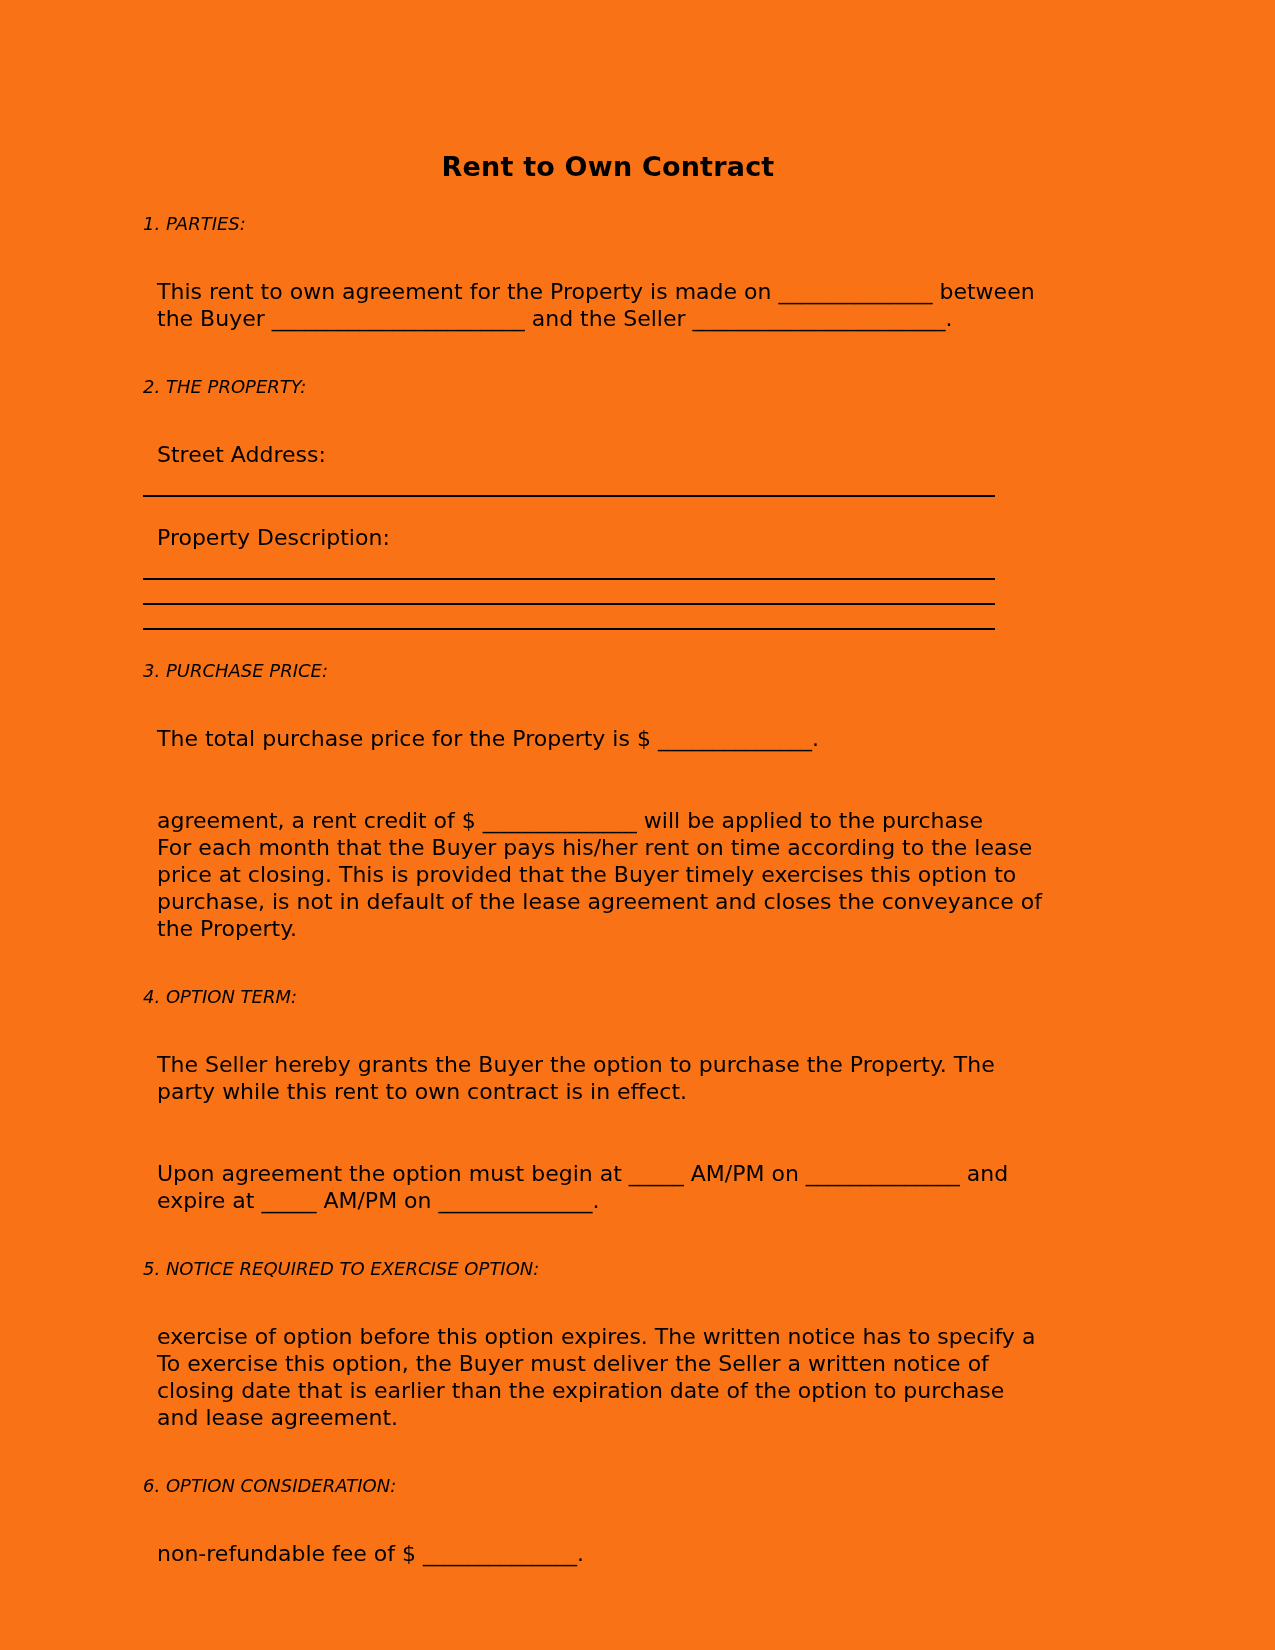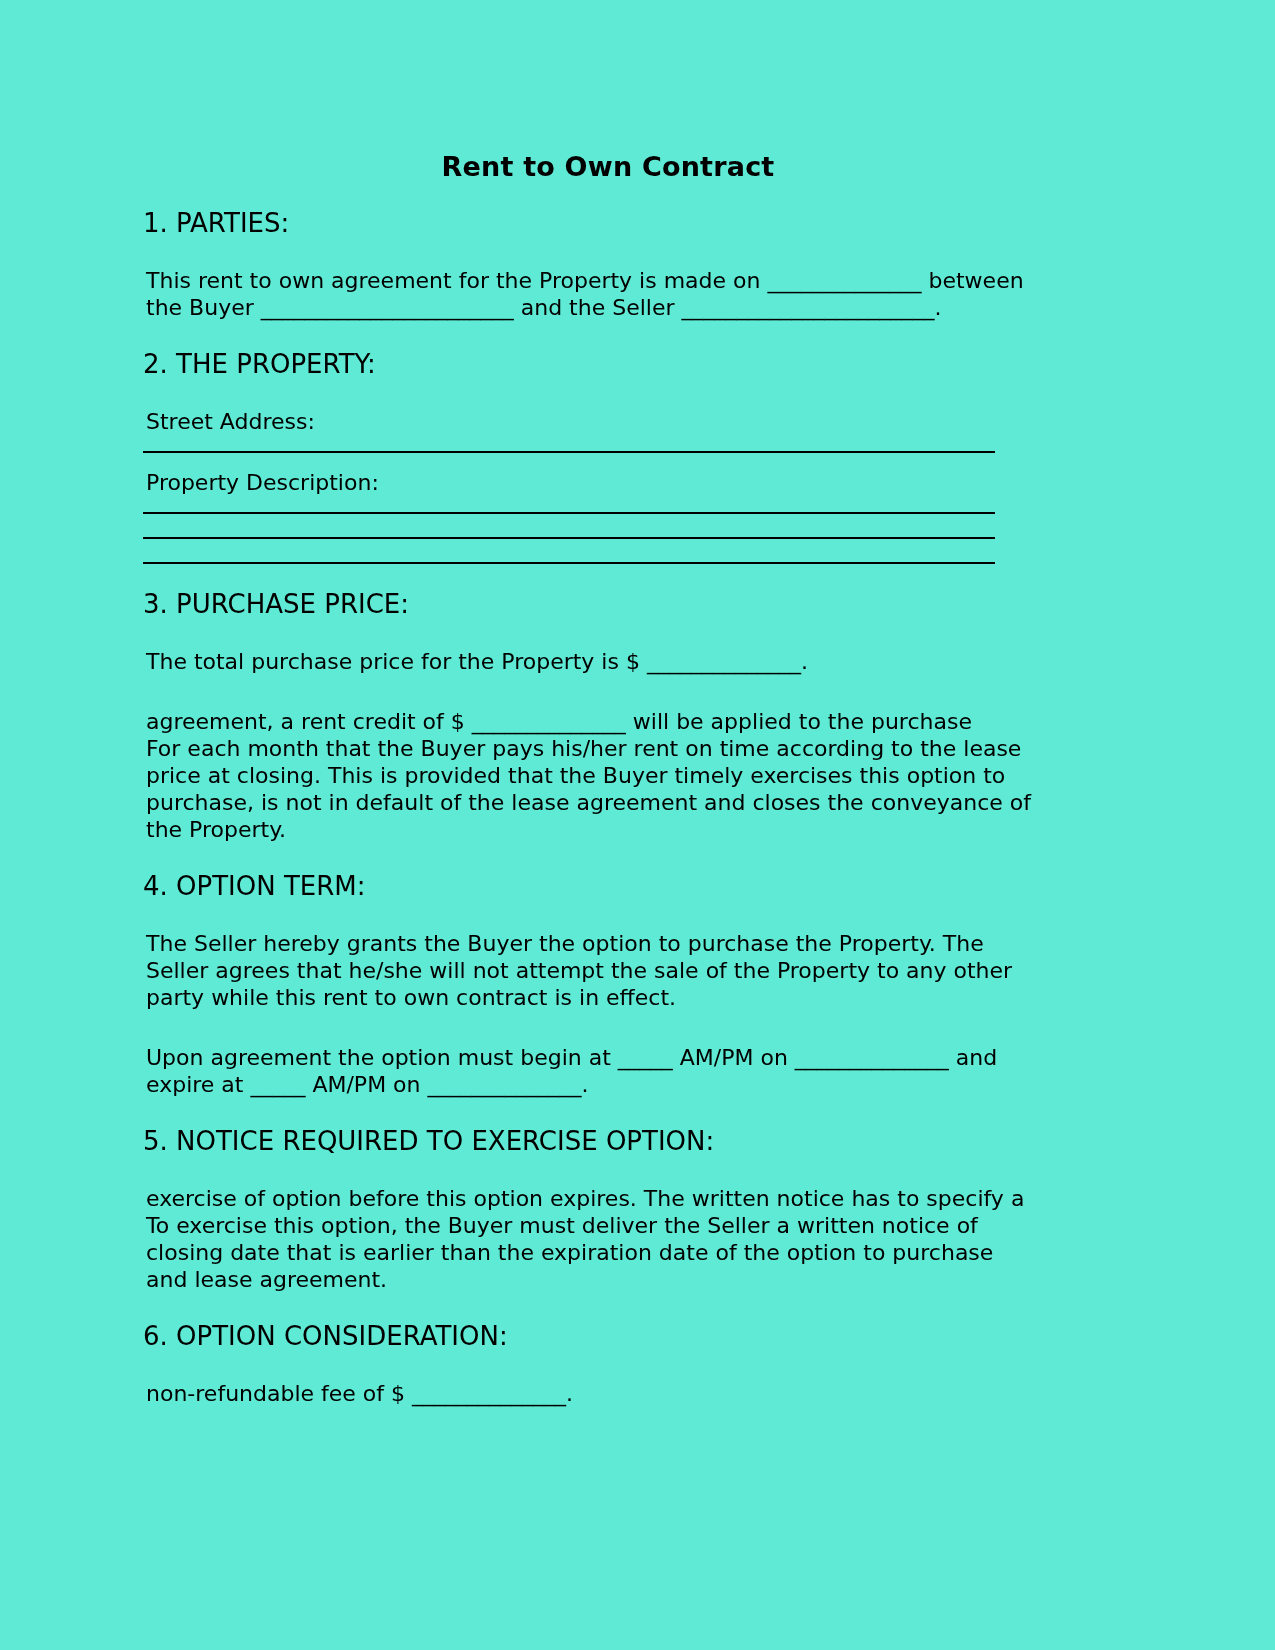--- a/index.html
+++ b/index.html
@@ -11,50 +11,51 @@
     width: 1275px;
     height: 1650px;
     font-family: "DejaVu Sans", sans-serif;
     color: #000000;
     -webkit-font-smoothing: none;
   }
   .page {
     position: relative;
     width: 1275px;
     height: 1650px;
-    background: #5eead4;
+    background: #f97316;
     box-sizing: border-box;
     padding: 150px 210px 0 143px;
   }
   .doc-title {
     font-size: 27px;
     font-weight: bold;
     text-align: center;
     margin: 0 0 0 0;
     padding: 0;
     letter-spacing: 0.2px;
     line-height: 34px;
     width: 930px;
   }
   .spacer-title {
     height: 26px;
   }
   .heading {
-    font-size: 26px;
+    font-size: 18px;
     font-weight: normal;
     line-height: 27px;
     margin: 0;
     padding: 0;
     white-space: pre;
+    font-style: italic;
   }
   .para {
     font-size: 22px;
     font-weight: normal;
     line-height: 27px;
-    margin: 3px;
+    margin: 14px;
     padding: 0;
     width: 925px;
   }
   .para .ln {
     display: block;
     white-space: pre;
   }
   .gap {
     height: 27px;
   }
@@ -125,21 +126,20 @@
     <span class="ln">price at closing. This is provided that the Buyer timely exercises this option to</span>
     <span class="ln">purchase, is not in default of the lease agreement and closes the conveyance of</span>
     <span class="ln">the Property.</span>
   </div>
   <div class="gap"></div>
 
   <div class="heading">4. OPTION TERM:</div>
   <div class="gap"></div>
   <div class="para">
     <span class="ln">The Seller hereby grants the Buyer the option to purchase the Property. The</span>
-    <span class="ln">Seller agrees that he/she will not attempt the sale of the Property to any other</span>
     <span class="ln">party while this rent to own contract is in effect.</span>
   </div>
   <div class="gap"></div>
   <div class="para">
     <span class="ln">Upon agreement the option must begin at _____ AM/PM on ______________ and</span>
     <span class="ln">expire at _____ AM/PM on ______________.</span>
   </div>
   <div class="gap"></div>
 
   <div class="heading">5. NOTICE REQUIRED TO EXERCISE OPTION:</div>

